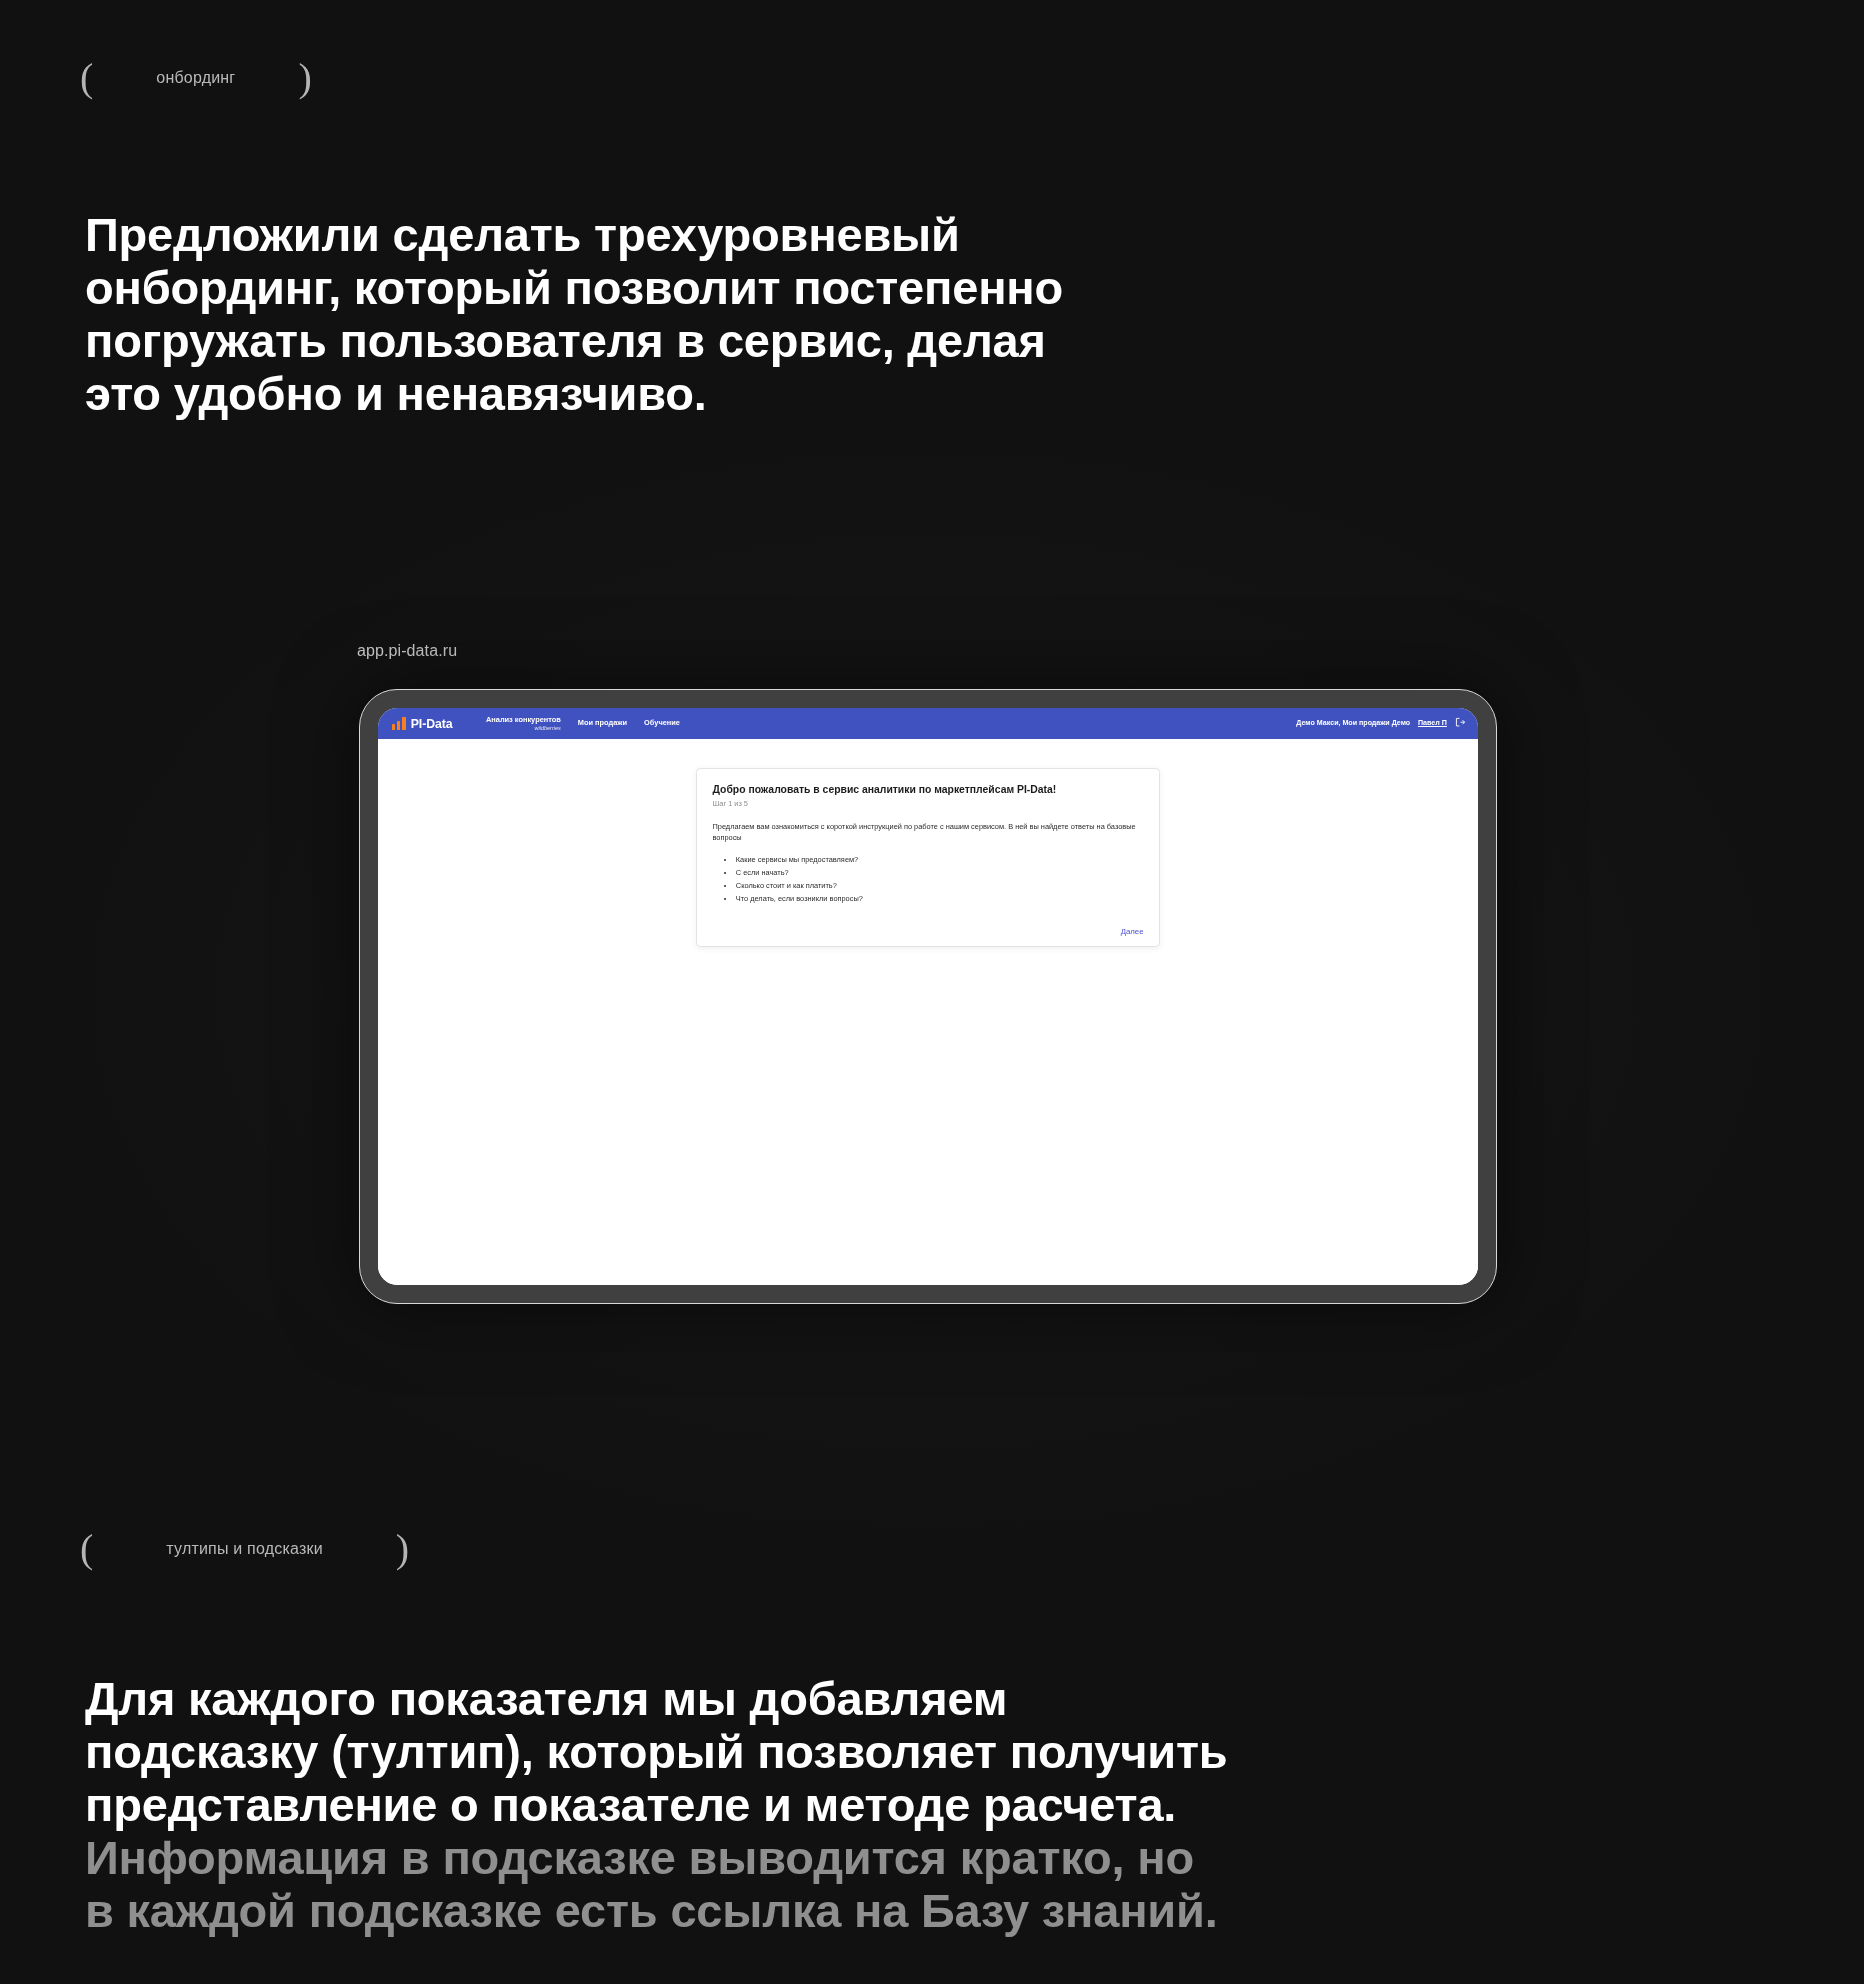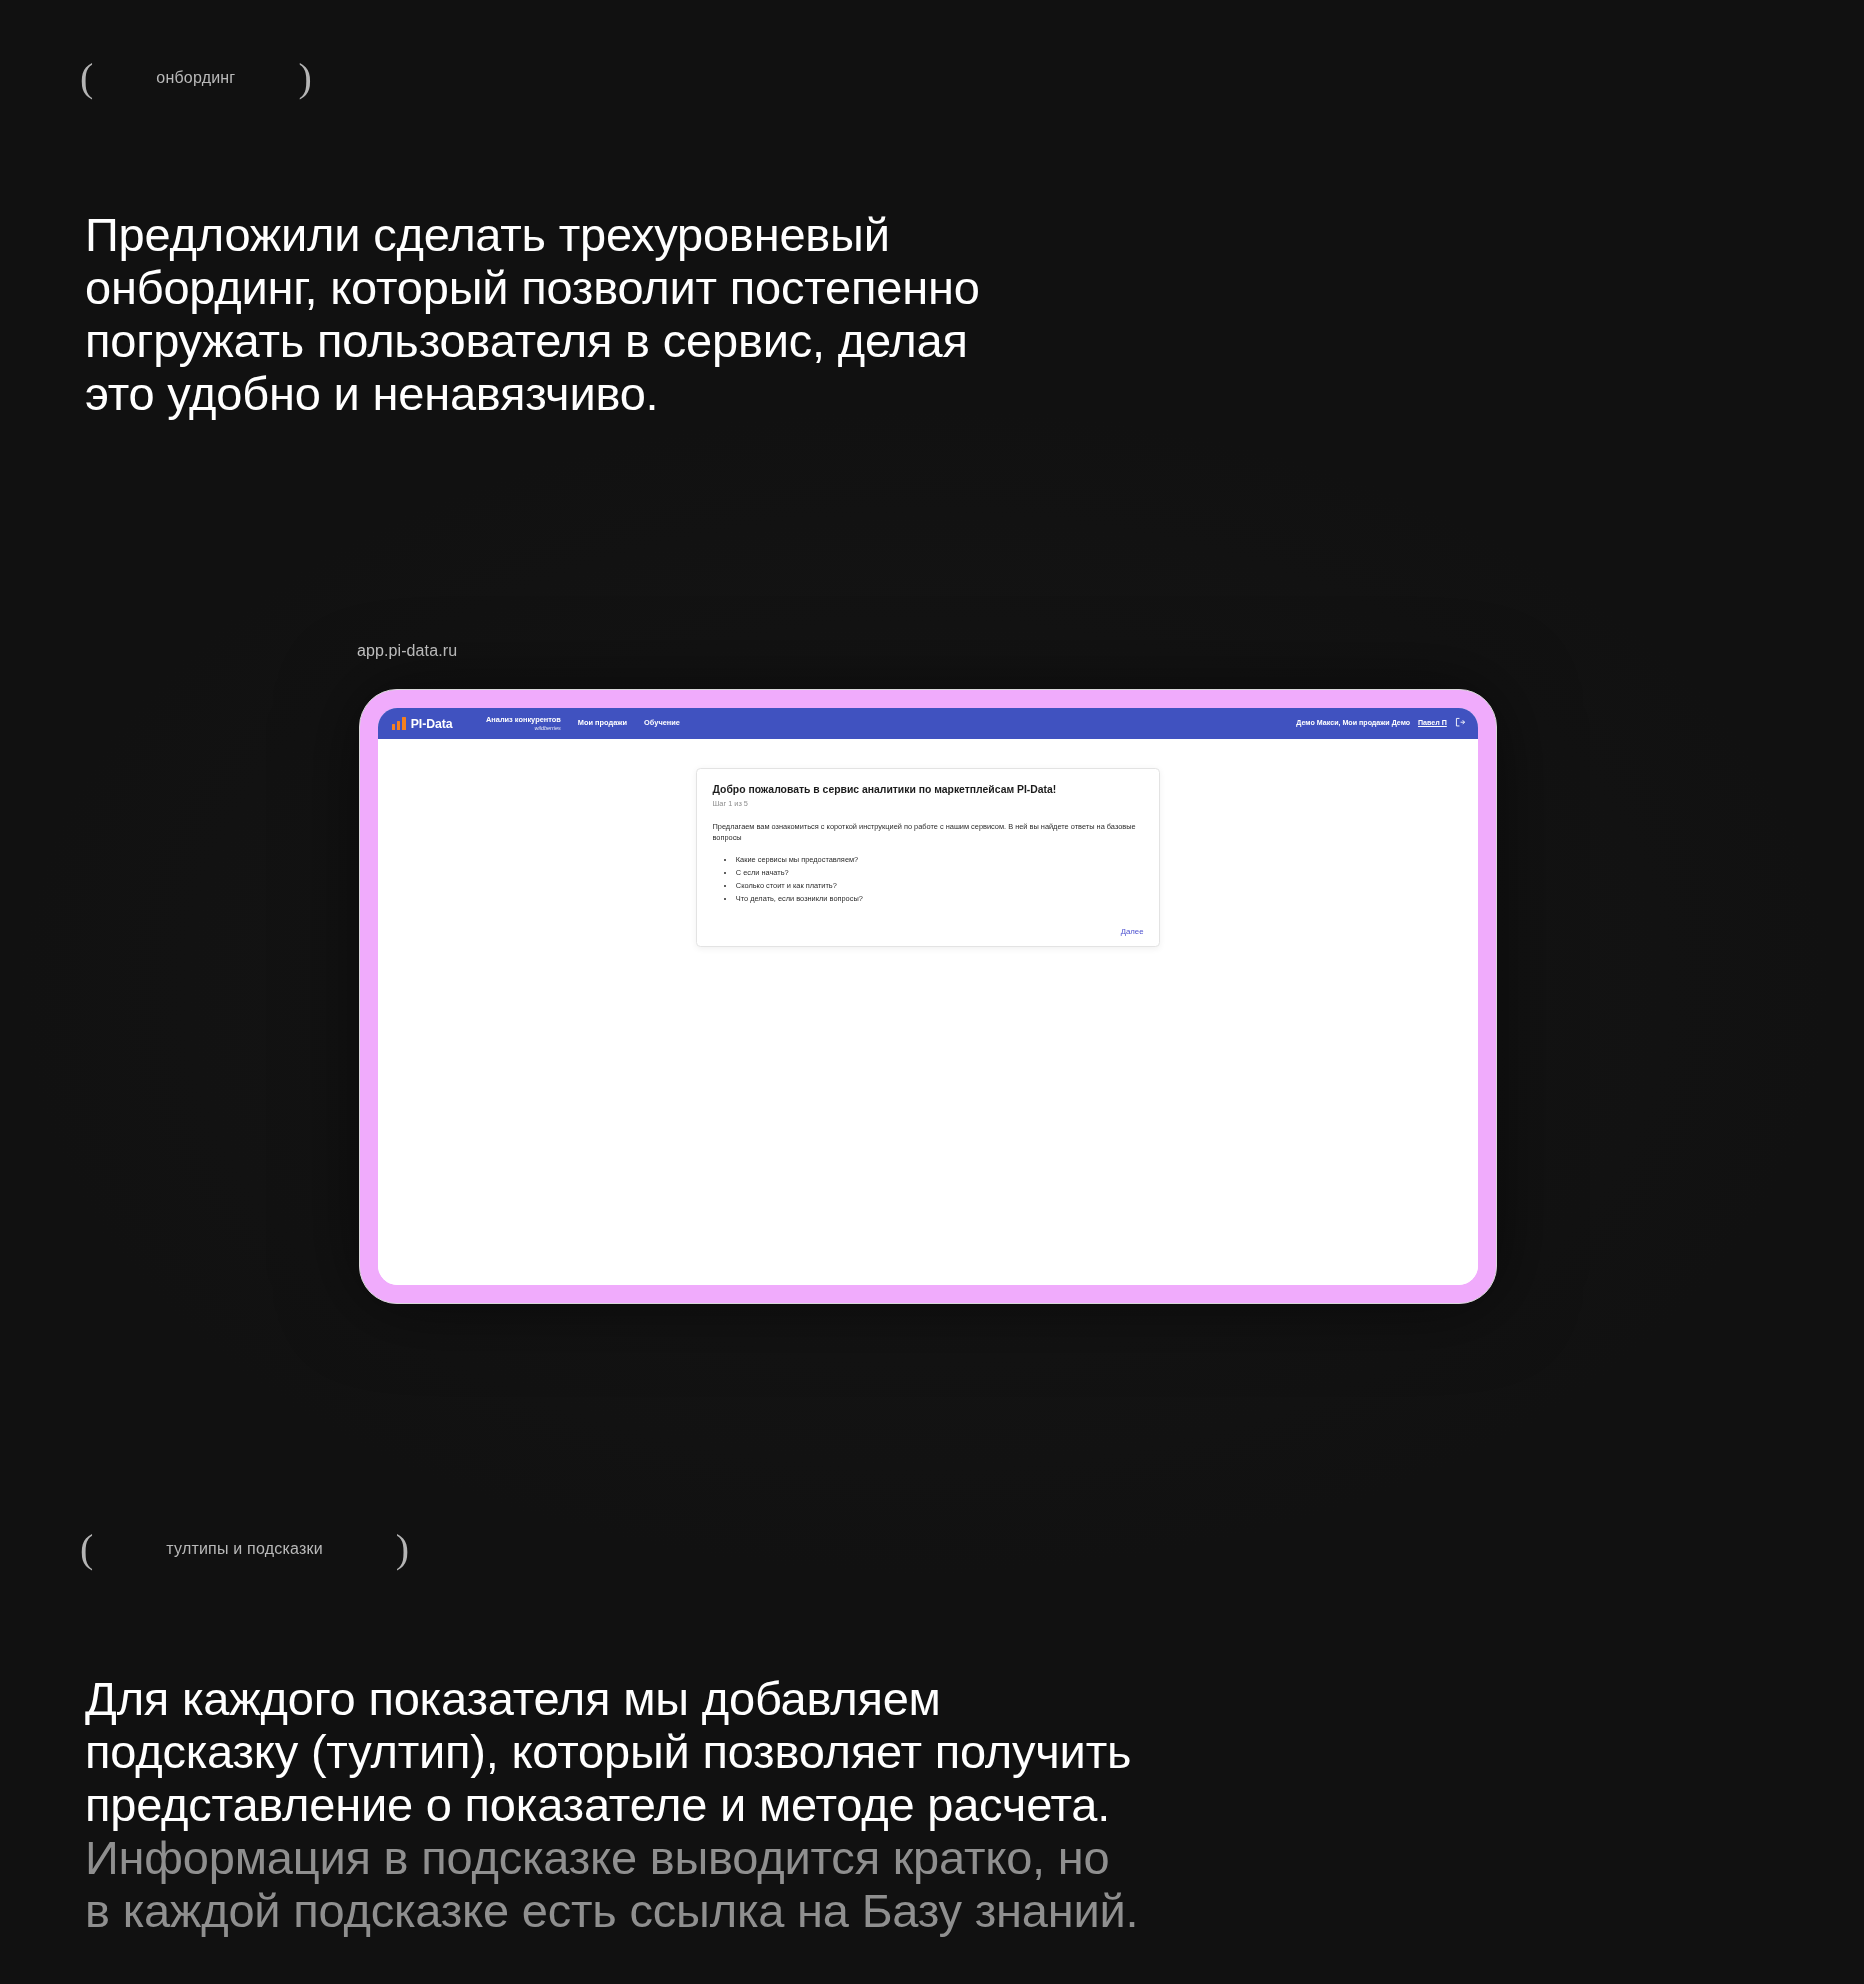--- a/index.html
+++ b/index.html
@@ -62,21 +62,21 @@
   #tag-tooltips .paren.left  { margin-right: 73px; }
   #tag-tooltips .paren.right { margin-left: 73px; }
 
   
   .headline {
     position: absolute;
     left: 85px;
     color: #ffffff;
     font-size: 47px;
     line-height: 1.13;
-    font-weight: 400;
+    font-weight: 700;
     letter-spacing: -0.2px;
     white-space: pre-line;
     margin: 0;
   }
   #headline-onboarding { top: 208px; }
   #headline-tooltips   { top: 1672px; }
   .headline .muted { color: #8f8f8f; }
 
   
   .url-label {
@@ -89,21 +89,21 @@
   }
 
   .device-frame {
     position: absolute;
     left: 359px;
     top: 689px;
     width: 1138px;
     height: 615px;
     border: 1.9px solid #d8d8d8;
     border-radius: 38px;
-    background: #f0abfc;
+    background: #404040;
     box-sizing: border-box;
     padding: 18px;
     box-shadow: 0 0 78px rgba(0,0,0,0.55);
   }
 
   .device-screen {
     width: 100%;
     height: 100%;
     background: #ffffff;
     border-radius: 19.4px;

